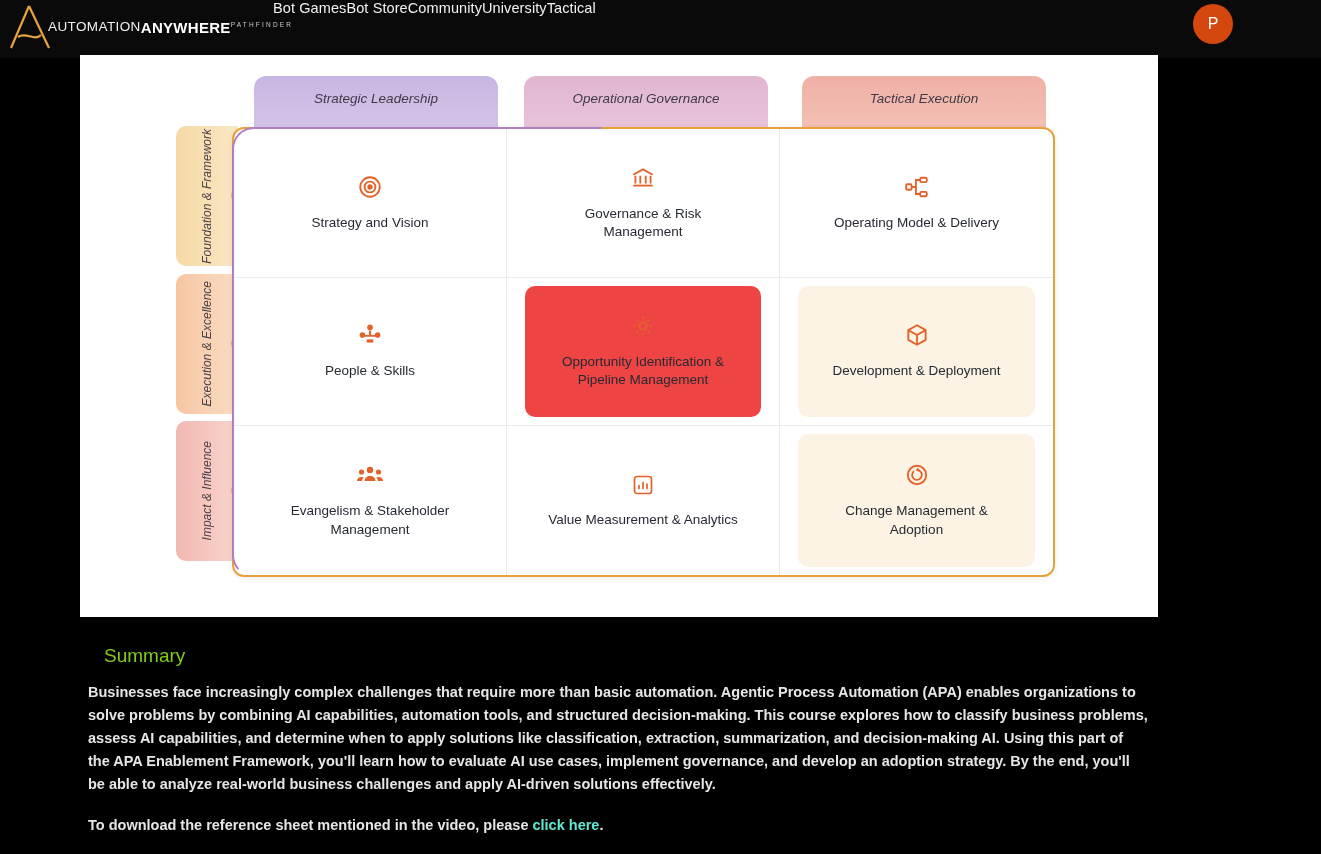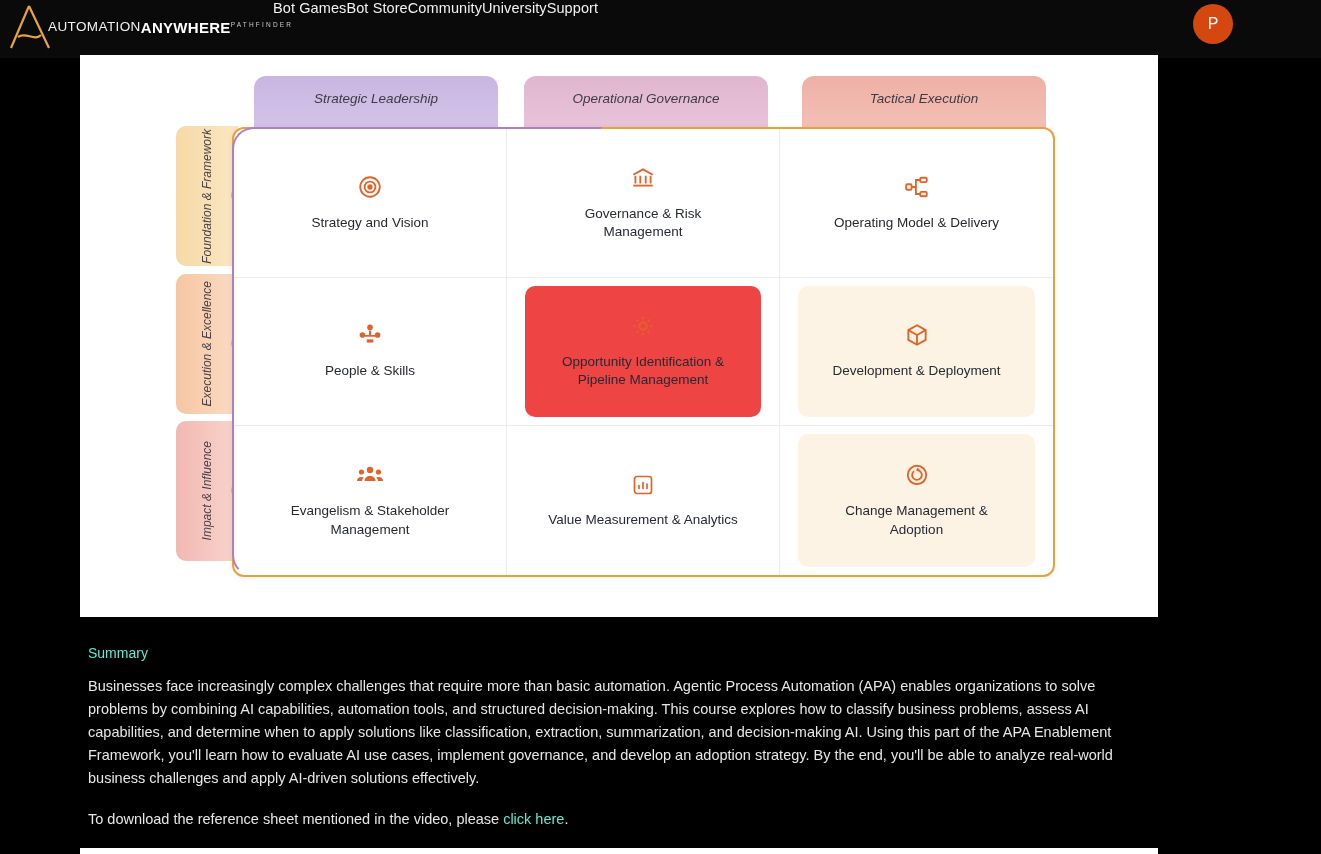--- a/index.html
+++ b/index.html
@@ -200,31 +200,32 @@
 
   
   .summary {
     position: absolute;
     left: 0; top: 562px;
     width: 1078px;
     padding: 28px 8px 0 8px;
     background: #000;
   }
   .summary h2 {
-    margin: 0 0 10px 0;
-    font-size: 14px;
+    margin: 0 0 10px 16px;
+    font-size: 19px;
     font-weight: 400;
-    color: #5eead4;
+    color: #84cc16;
   }
   .summary p {
     margin: 14px 0 18px 0;
     font-size: 14.5px;
     line-height: 1.58;
     color: #e6e6e6;
     max-width: 1060px;
+    font-weight: bold;
   }
   .summary a {
     color: #5eead4;
     text-decoration: none;
   }
 </style>
 </head>
 <body>
 
 <div class="topnav">
@@ -240,21 +241,21 @@
       <span class="logo-line2">ANYWHERE</span>
       <span class="logo-line3">PATHFINDER</span>
     </span>
   </div>
 
   <nav class="navlinks">
     <a href="#">Bot Games</a>
     <a href="#">Bot Store</a>
     <a href="#">Community</a>
     <a href="#">University</a>
-    <a href="#">Support</a>
+    <a href="#">Tactical</a>
   </nav>
 
   <div class="avatar">P</div>
 </div>
 
 <div class="content">
 
   <div class="diagram">
 
     <div class="colhead c1">Strategic Leadership</div>

